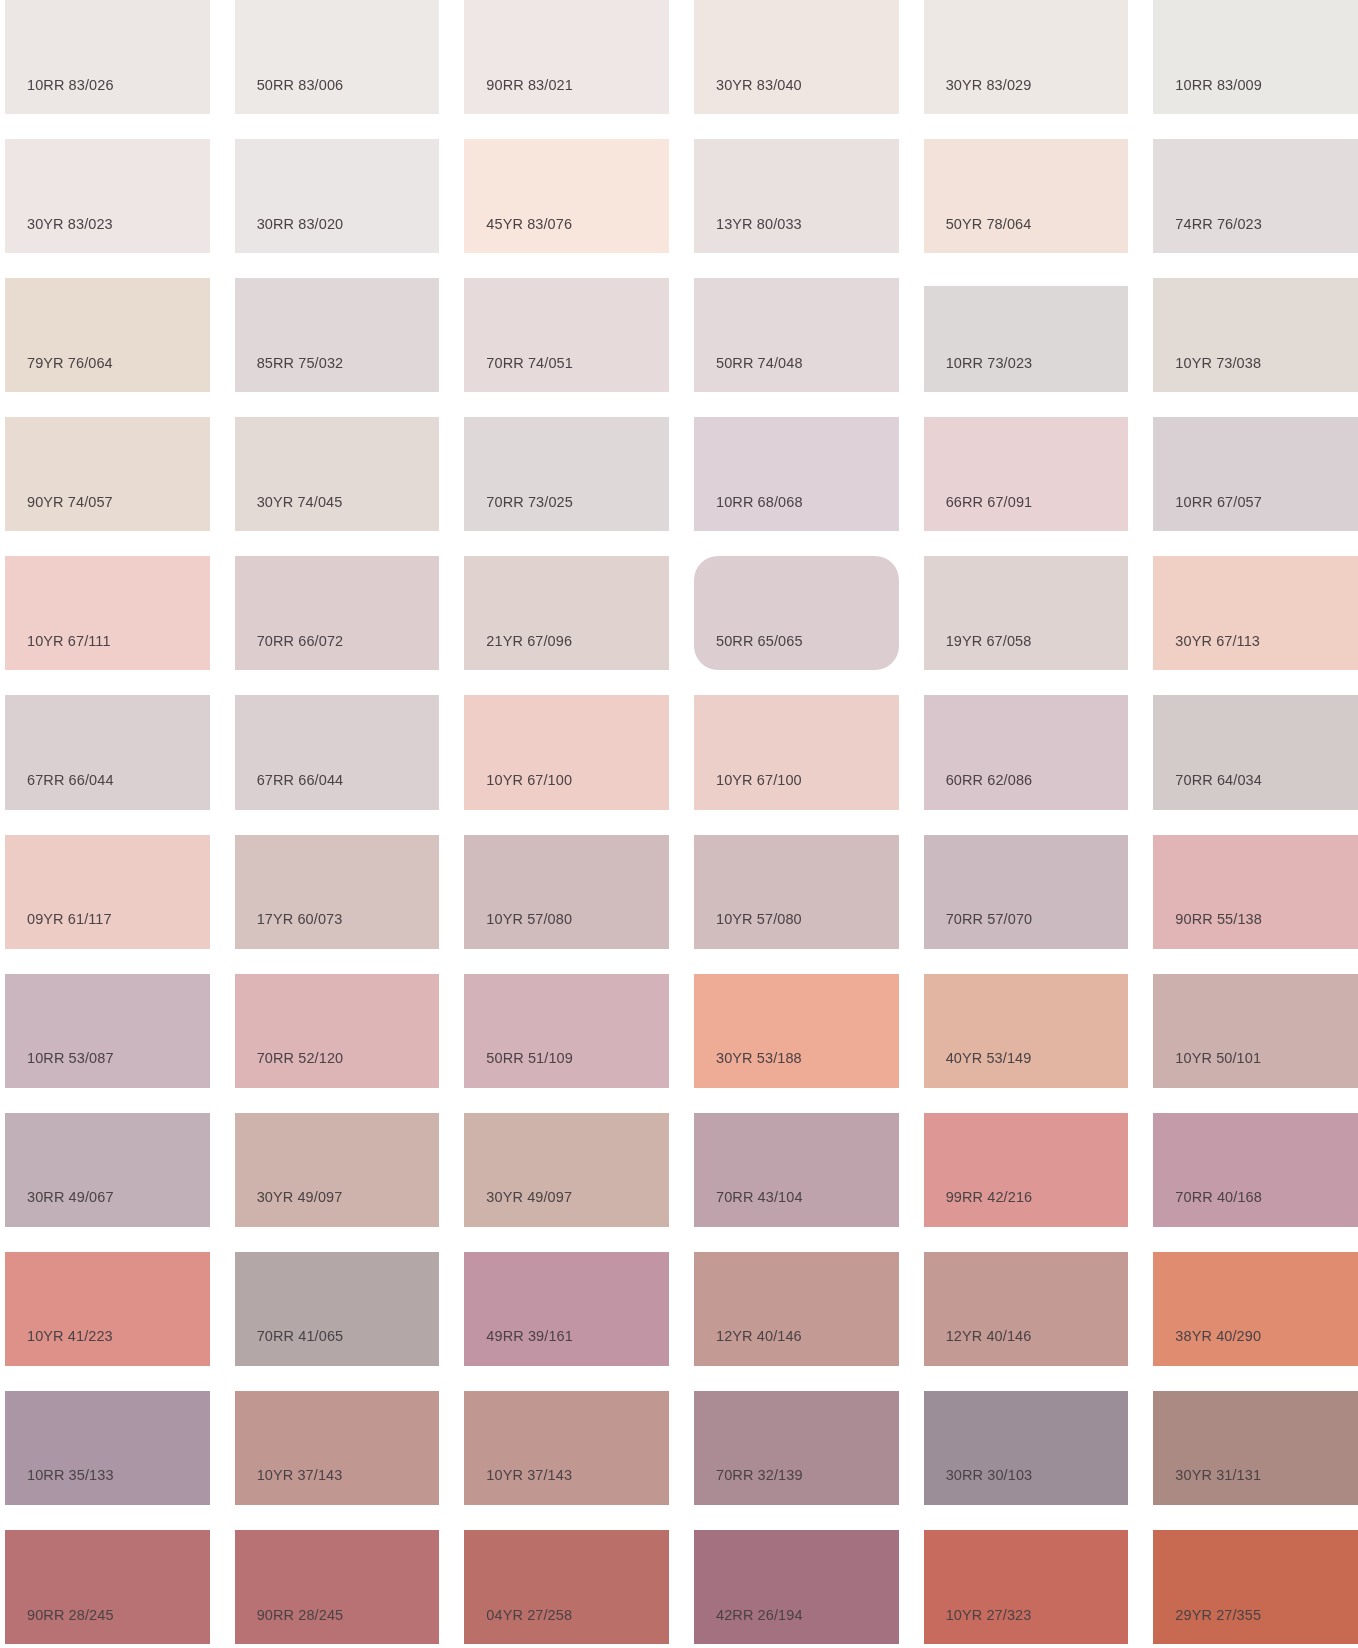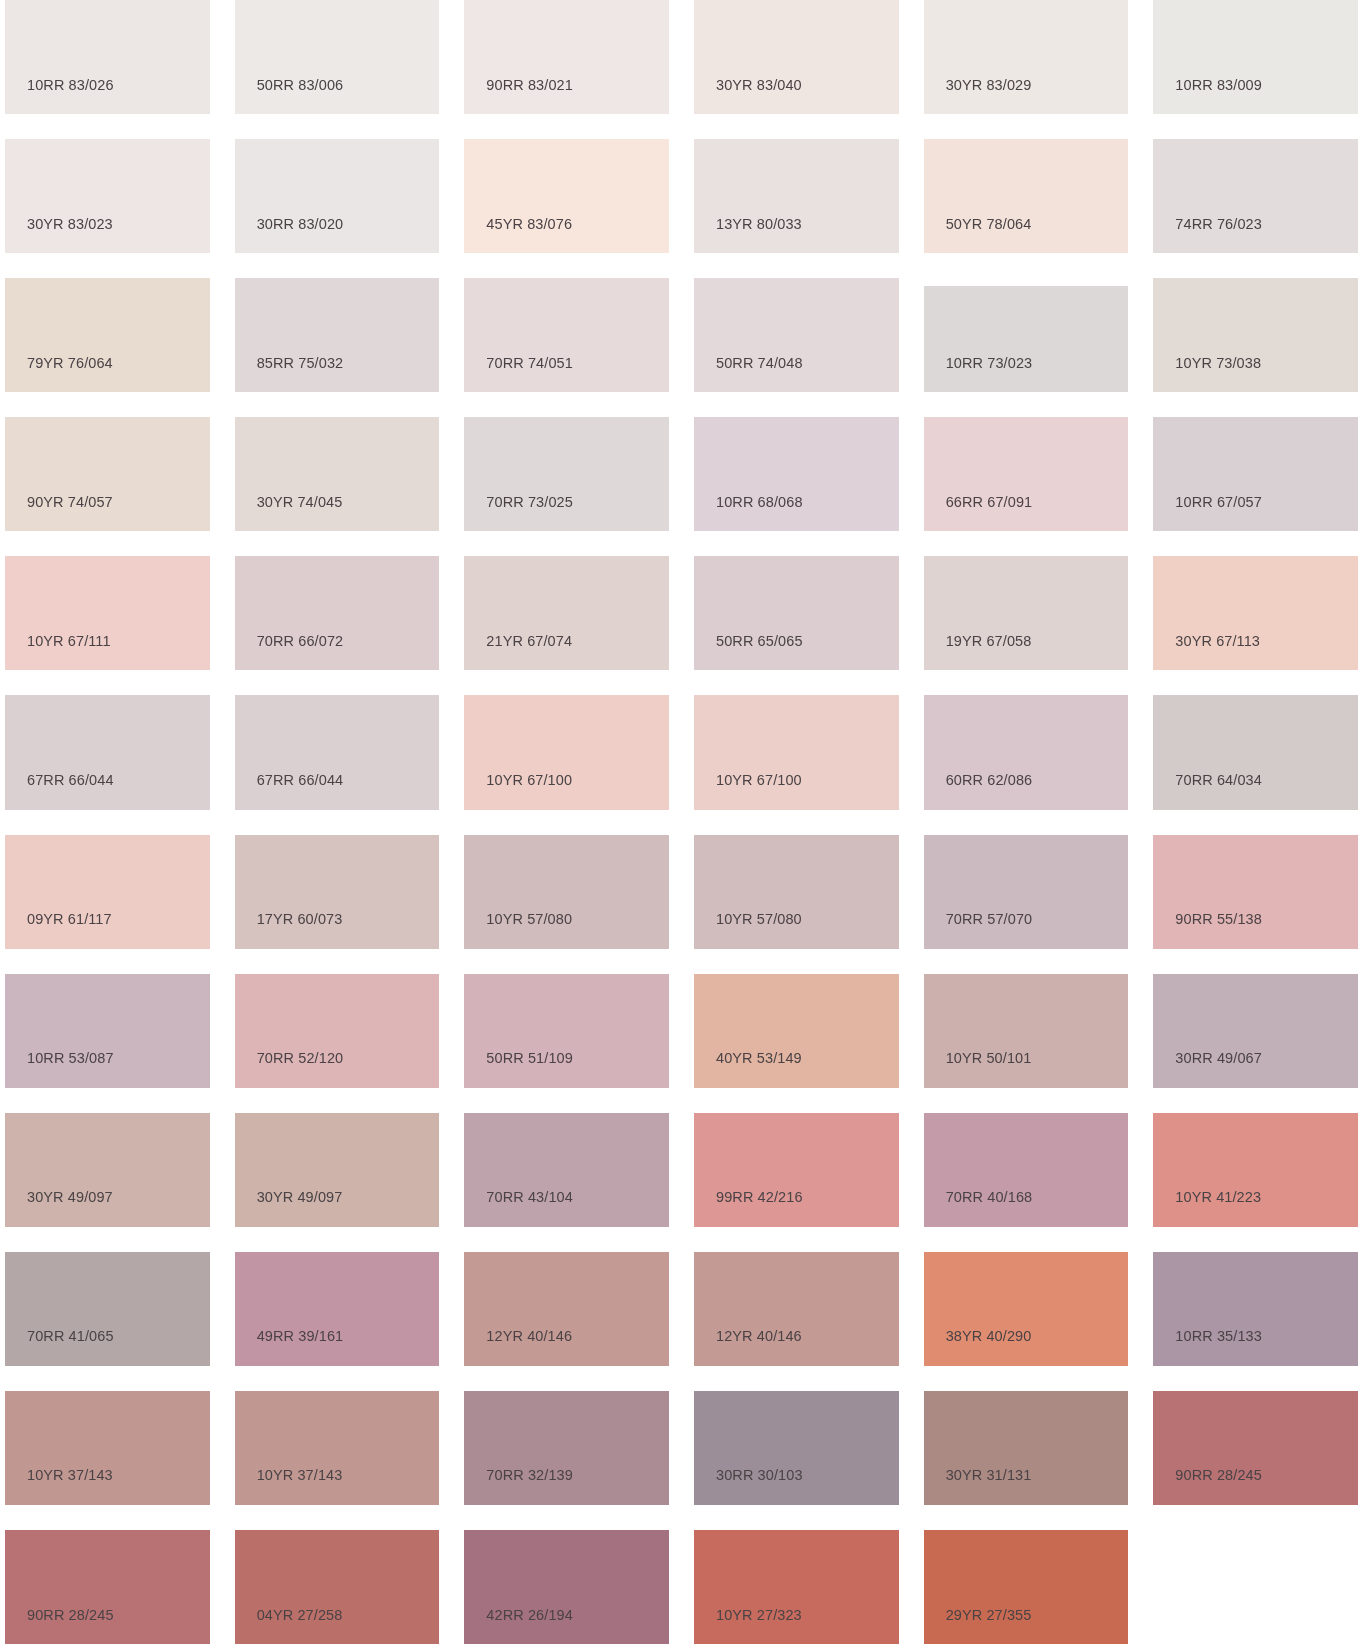--- a/index.html
+++ b/index.html
@@ -118,23 +118,23 @@
     <div class="swatch" style="background: rgb(217, 208, 212);">
       <span class="swatch-label">10RR 67/057</span>
     </div>
     <div class="swatch" style="background: rgb(240, 207, 202);">
       <span class="swatch-label">10YR 67/111</span>
     </div>
     <div class="swatch" style="background: rgb(221, 205, 207);">
       <span class="swatch-label">70RR 66/072</span>
     </div>
     <div class="swatch" style="background: rgb(224, 210, 207);">
-      <span class="swatch-label">21YR 67/074</span>
-    </div>
-    <div class="swatch" style="background: rgb(219, 205, 208);">
+      <span class="swatch-label">21YR 67/096</span>
+    </div>
+    <div class="swatch" style="background: rgb(219, 205, 208); border-radius: 24px;">
       <span class="swatch-label">50RR 65/065</span>
     </div>
     <div class="swatch" style="background: rgb(222, 211, 208);">
       <span class="swatch-label">19YR 67/058</span>
     </div>
     <div class="swatch" style="background: rgb(240, 208, 197);">
       <span class="swatch-label">30YR 67/113</span>
     </div>
     <div class="swatch" style="background: rgb(219, 208, 209);">
       <span class="swatch-label">67RR 66/044</span>
@@ -173,20 +173,23 @@
       <span class="swatch-label">90RR 55/138</span>
     </div>
     <div class="swatch" style="background: rgb(203, 182, 192);">
       <span class="swatch-label">10RR 53/087</span>
     </div>
     <div class="swatch" style="background: rgb(221, 181, 183);">
       <span class="swatch-label">70RR 52/120</span>
     </div>
     <div class="swatch" style="background: rgb(212, 178, 185);">
       <span class="swatch-label">50RR 51/109</span>
+    </div>
+    <div class="swatch" style="background: rgb(238, 171, 150);">
+      <span class="swatch-label">30YR 53/188</span>
     </div>
     <div class="swatch" style="background: rgb(225, 181, 162);">
       <span class="swatch-label">40YR 53/149</span>
     </div>
     <div class="swatch" style="background: rgb(204, 176, 174);">
       <span class="swatch-label">10YR 50/101</span>
     </div>
     <div class="swatch" style="background: rgb(194, 176, 184);">
       <span class="swatch-label">30RR 49/067</span>
     </div>

